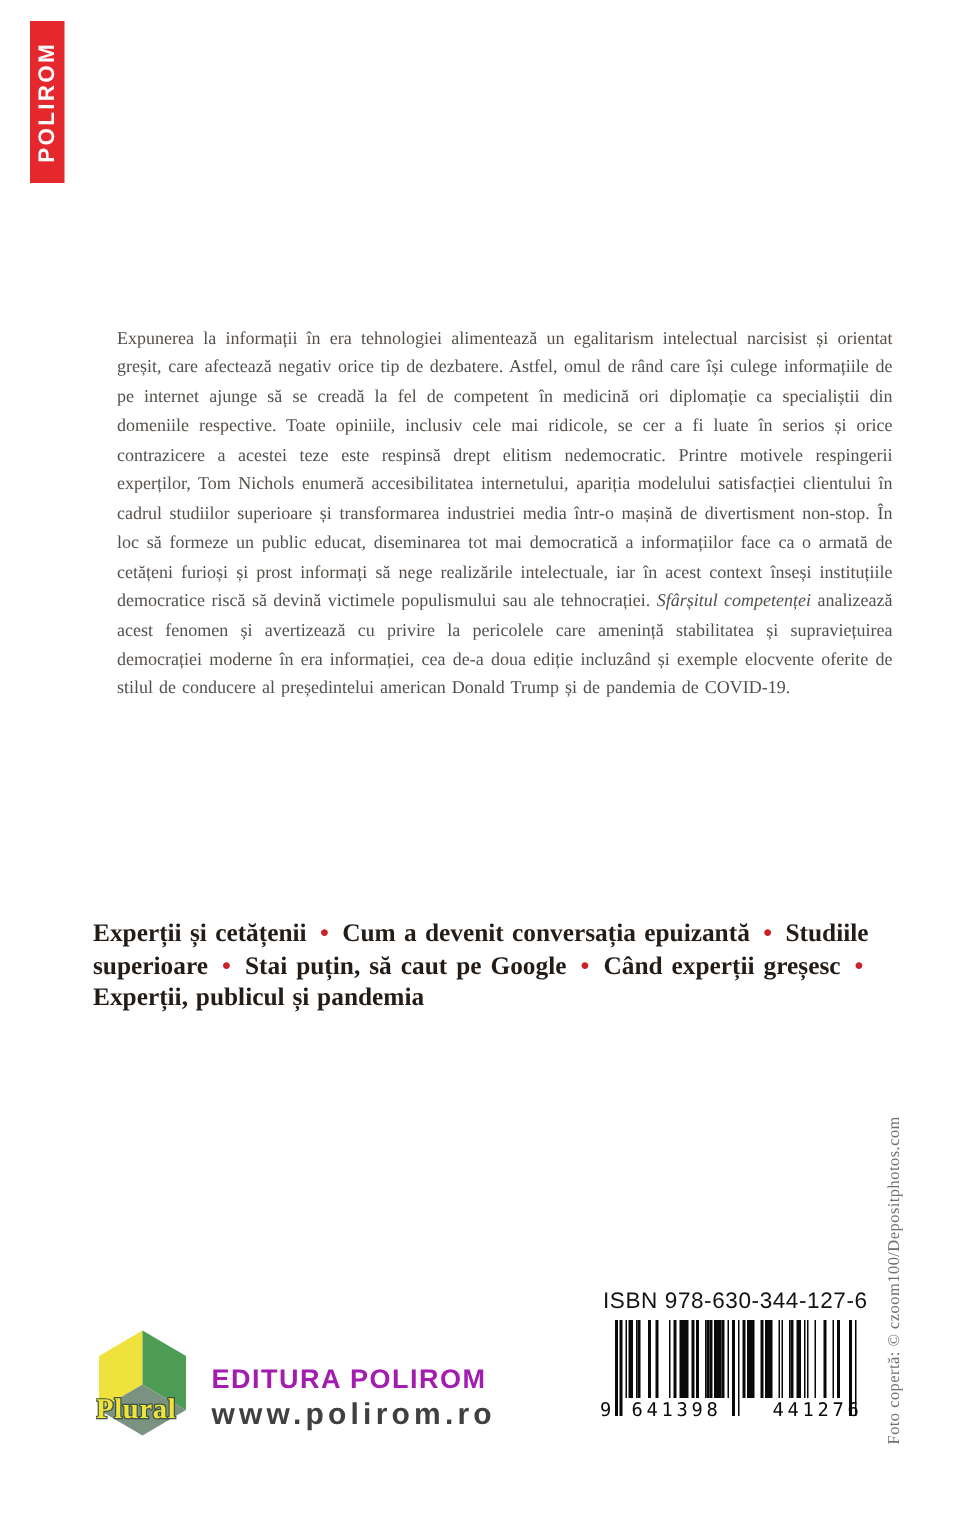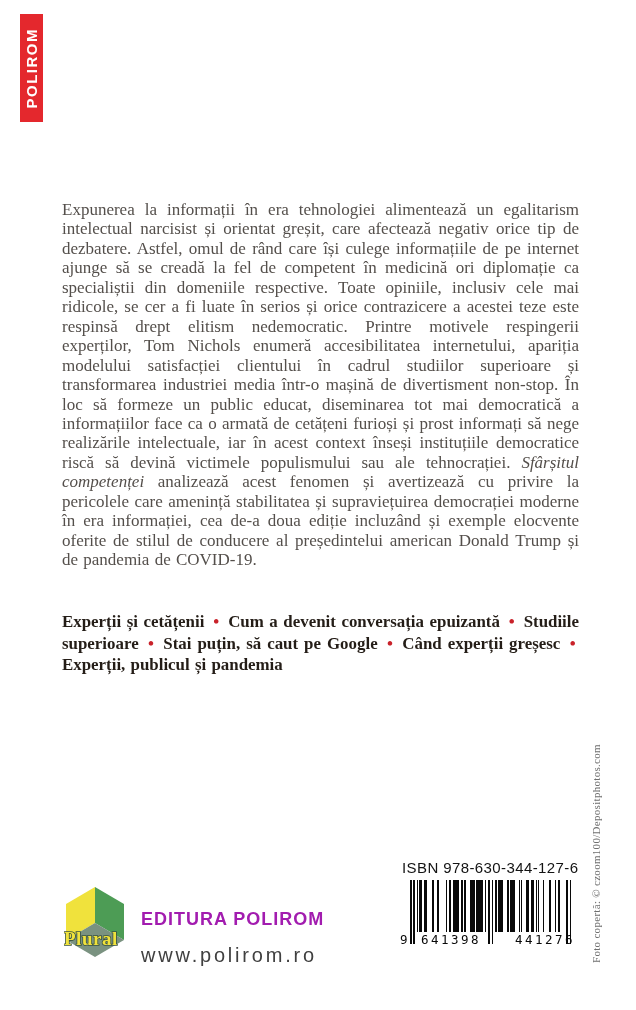--- a/index.html
+++ b/index.html
@@ -19,22 +19,22 @@
   .polirom-tab .tab-text{
     writing-mode:vertical-rl;
     transform:rotate(180deg);
     font-family:"Liberation Sans",sans-serif;
     font-weight:bold;font-size:15px;letter-spacing:1.5px;
     color:#ffffff;
   }
   
   .body-text{
     position:absolute;left:62px;top:200px;width:517px;
-    margin:0;
-    font-size:17px;line-height:19.45px;
+    margin:16px;
+    font-size:12px;line-height:19.45px;
     text-align:justify;
     color:#544f4b;
     word-spacing:1px;
   }
   .body-text i{font-style:italic;}
   
   .chapter-list{
     position:absolute;left:62px;top:611px;width:517px;
     margin:0;
     font-size:16.9px;line-height:21.5px;
@@ -51,21 +51,21 @@
     font-weight:bold;font-size:19px;letter-spacing:0.5px;
   }
   .publisher-block{
     position:absolute;left:141px;top:909px;
     font-family:"Liberation Sans",sans-serif;
   }
   .publisher-name{
     font-weight:bold;font-size:18px;letter-spacing:1px;color:#a21caf;
   }
   .publisher-site{
-    margin-top:14px;font-weight:400;font-size:20px;letter-spacing:2.8px;color:#404040;
+    margin-top:2px;font-weight:700;font-size:20px;letter-spacing:2.8px;color:#404040;
   }
   
   .isbn-block{position:absolute;left:402px;top:859px;width:174px;}
   .isbn-label{
     text-align:center;font-size:15px;letter-spacing:0.4px;color:#131313;
     font-family:Liberation Sans, sans-serif;white-space:nowrap;
   }
   .barcode-wrap{position:relative;margin-top:4px;height:70px;}
   .bars{position:absolute;left:8px;top:0;width:162px;height:66px;}
   .bar{position:absolute;top:0;height:52px;background:#090909;}

